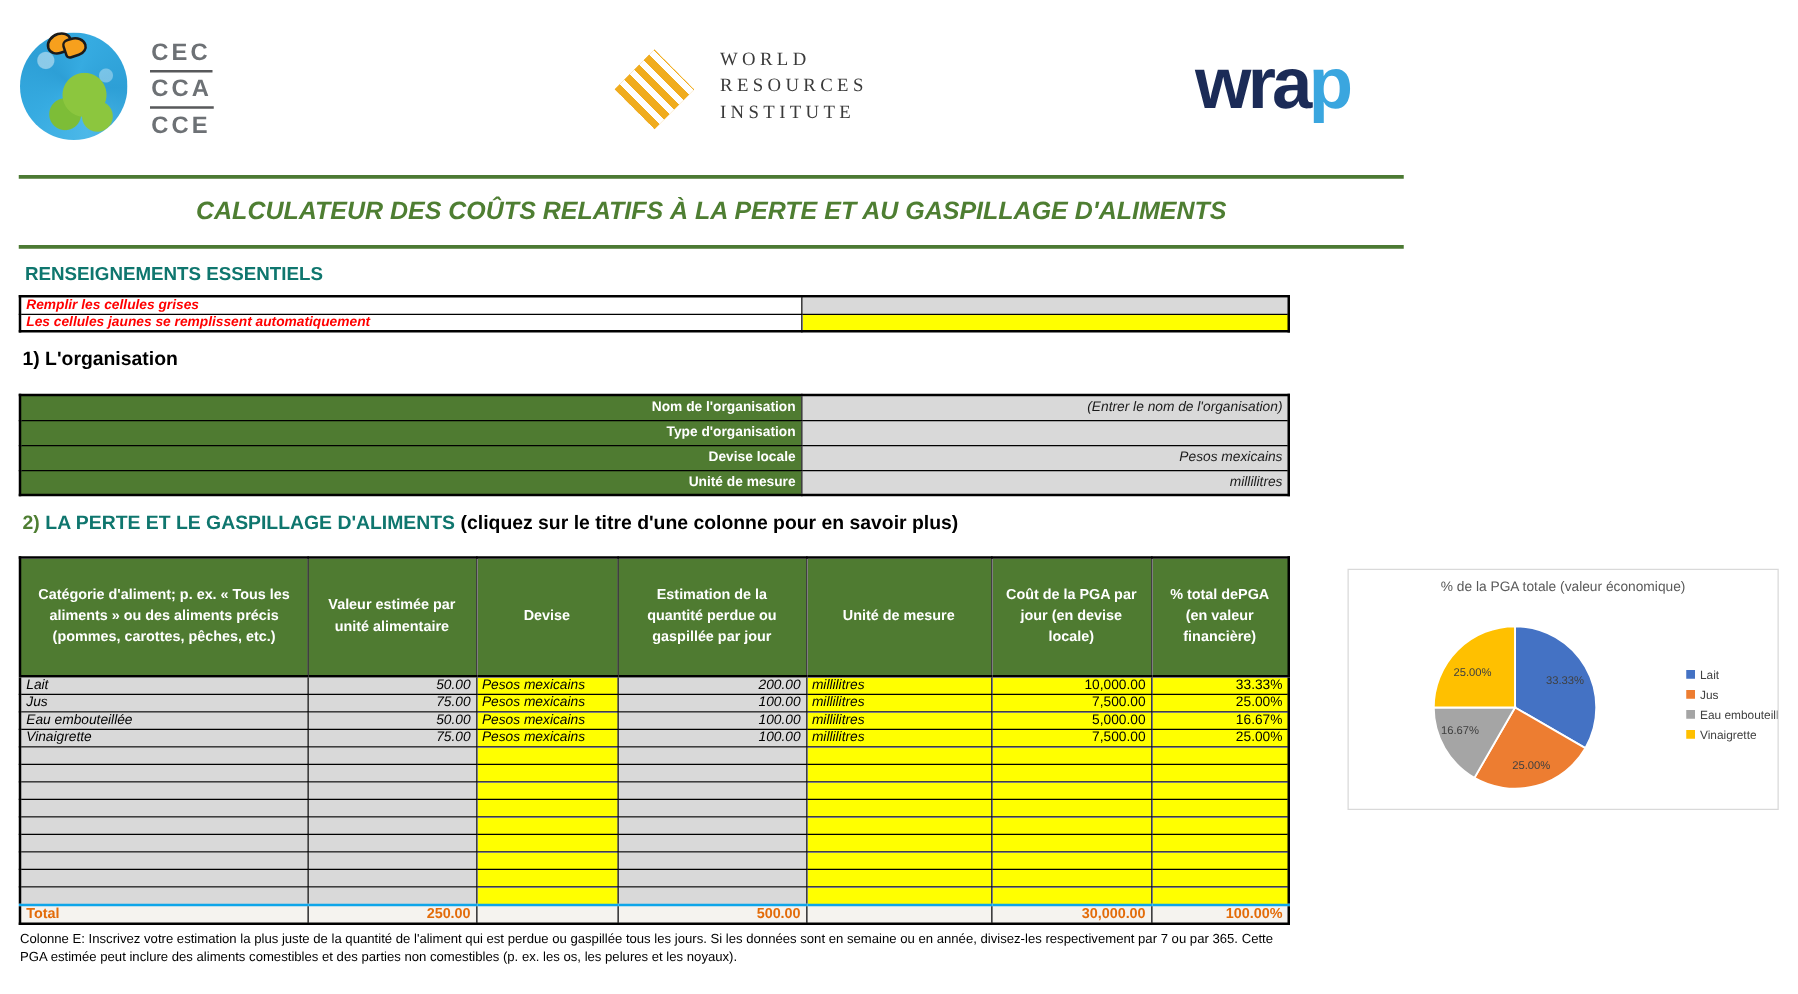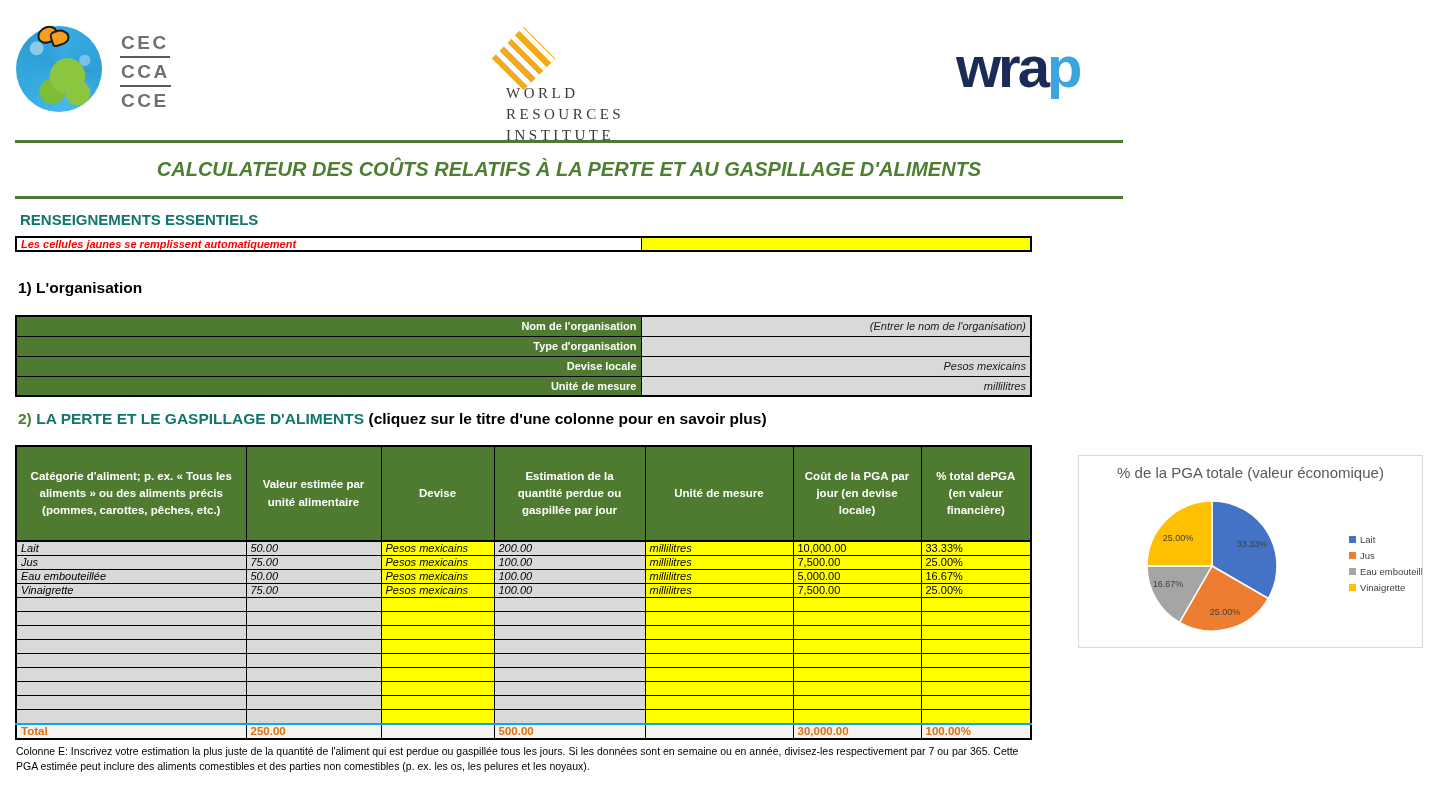--- a/index.html
+++ b/index.html
@@ -20,21 +20,21 @@
   }
   .butterfly { position:absolute; left:24px; top:0px; width:34px; height:26px; transform:rotate(-18deg); }
   .butterfly:before, .butterfly:after { content:""; position:absolute; background:#f7a01d; border:2px solid #1b1b1b; }
   .butterfly:before { left:0; top:0; width:17px; height:13px; border-radius:75% 60% 25% 60%; }
   .butterfly:after  { left:12px; top:7px; width:15px; height:12px; border-radius:40% 75% 60% 30%; }
   .cec-text { position:absolute; left:106px; top:8px; color:#6d7175; font-size:19px;
               letter-spacing:2.5px; font-weight:700; }
   .cec-text .ln { display:inline-block; padding:0 1px 4px 1px; margin-bottom:3px; line-height:19px; }
   .cec-text .ln.u { border-bottom:2px solid #58595b; }
 
-  .wri-logo { left:488px; top:36px; width:260px; height:80px; display:flex;flex-direction:column; }
+  .wri-logo { left:488px; top:36px; width:260px; height:80px; display:flex; }
   .wri-mark-wrap { width:70px; height:70px; display:flex; align-items:center; justify-content:center; }
   .wri-mark { width:45px; height:45px; transform:rotate(45deg);
     background-image:
       repeating-linear-gradient(0deg,  #f0ac1e 0 6px, #ffffff 6px 11px),
       repeating-linear-gradient(90deg, #f0ac1e 0 6px, rgba(255,255,255,0) 6px 11px); }
   .wri-text { margin-left:18px; margin-top:2px; font-family:"Liberation Serif", serif;
               font-size:15px; letter-spacing:3.5px; color:#3a3a3a; line-height:21px; }
 
   .wrap-logo { left:956px; top:38px; font-size:58px; font-weight:bold; letter-spacing:-3px;
                line-height:1; color:#1b2b57; }
@@ -50,21 +50,21 @@
   .h-black { color:#000; font-weight:bold; font-size:15.5px; }
   .h-green { color:#4e7e32; font-weight:bold; font-size:15.5px; }
 
   
   table.sheet { border-collapse:collapse; table-layout:fixed; border:2px solid #000; }
   table.sheet td, table.sheet th { border:1px solid #000; overflow:hidden; white-space:nowrap;
                                    font-size:11px; padding:0 4px; }
   .cell-gray   { background:#d9d9d9; }
   .cell-yellow { background:#ffff00; }
   .cell-white  { background:#ffffff; }
-  .num { }
+  .num { text-align:right; }
   .it  { font-style:italic; }
 
   .ess-table td { height:14px; }
   .ess-label { color:#ff0000; font-weight:bold; font-style:italic; }
 
   .org-table td { height:20px;text-align:right; }
   .org-label { background:#4f7b31; color:#ffffff; font-weight:bold; font-size:12px; padding-left:6px; }
   .org-value { background:#d9d9d9; font-style:italic; color:#1a1a1a; }
 
   .lw-table thead th { background:#4f7b31; color:#ffffff; font-weight:bold; font-size:11.5px;
@@ -73,21 +73,21 @@
   .lw-table tbody td { height:14px; line-height:13px; }
   .lw-table tr.total-row td { height:15px; border-top:2px solid #0ea5e9; background:#f5f3ef;
                               color:#e36c0a; font-weight:bold; font-size:11.5px; }
 
   .footnote { left:16px; top:744px; width:1014px; font-size:10.5px; line-height:15px; color:#000; }
 
   
   .chart-panel { left:1078px; top:455px; width:345px; height:193px; background:#fff;
                  border:1px solid #d9d9d9; }
   .chart-title { position:absolute; left:0; top:8px; width:100%; text-align:center;
-                 font-size:15px; color:#595959; }
+                 font-size:11px; color:#595959; }
   .chart-svg { position:absolute; left:0; top:0; }
   .slice-label { font-size:9px; fill:#404040; }
   .legend-label { font-size:9.5px; fill:#404040; }
 </style>
 </head>
 <body>
 
 <div class="abs cec-logo">
   <div class="cec-circle"></div>
   <div class="butterfly"></div>
@@ -116,20 +116,24 @@
 <div class="abs rule" style="top:196px"></div>
 
 <div class="abs h-brown" style="left:20px; top:211px">RENSEIGNEMENTS ESSENTIELS</div>
 
 <table class="sheet ess-table abs" style="left:15px; top:236px; width:1015px">
   <colgroup>
       <col style="width:625px">
       <col style="width:390px">
     </colgroup>
   <tbody>
+      <tr>
+    <td class="cell-white ess-label">Remplir les cellules grises</td>
+    <td class="cell-gray"></td>
+  </tr>
   <tr>
     <td class="cell-white ess-label">Les cellules jaunes se remplissent automatiquement</td>
     <td class="cell-yellow"></td>
   </tr>
 </tbody>
   </table>
 
 <div class="abs h-black" style="left:18px; top:279px">1) L'organisation</div>
 
 <table class="sheet org-table abs" style="left:15px; top:315px; width:1015px">

